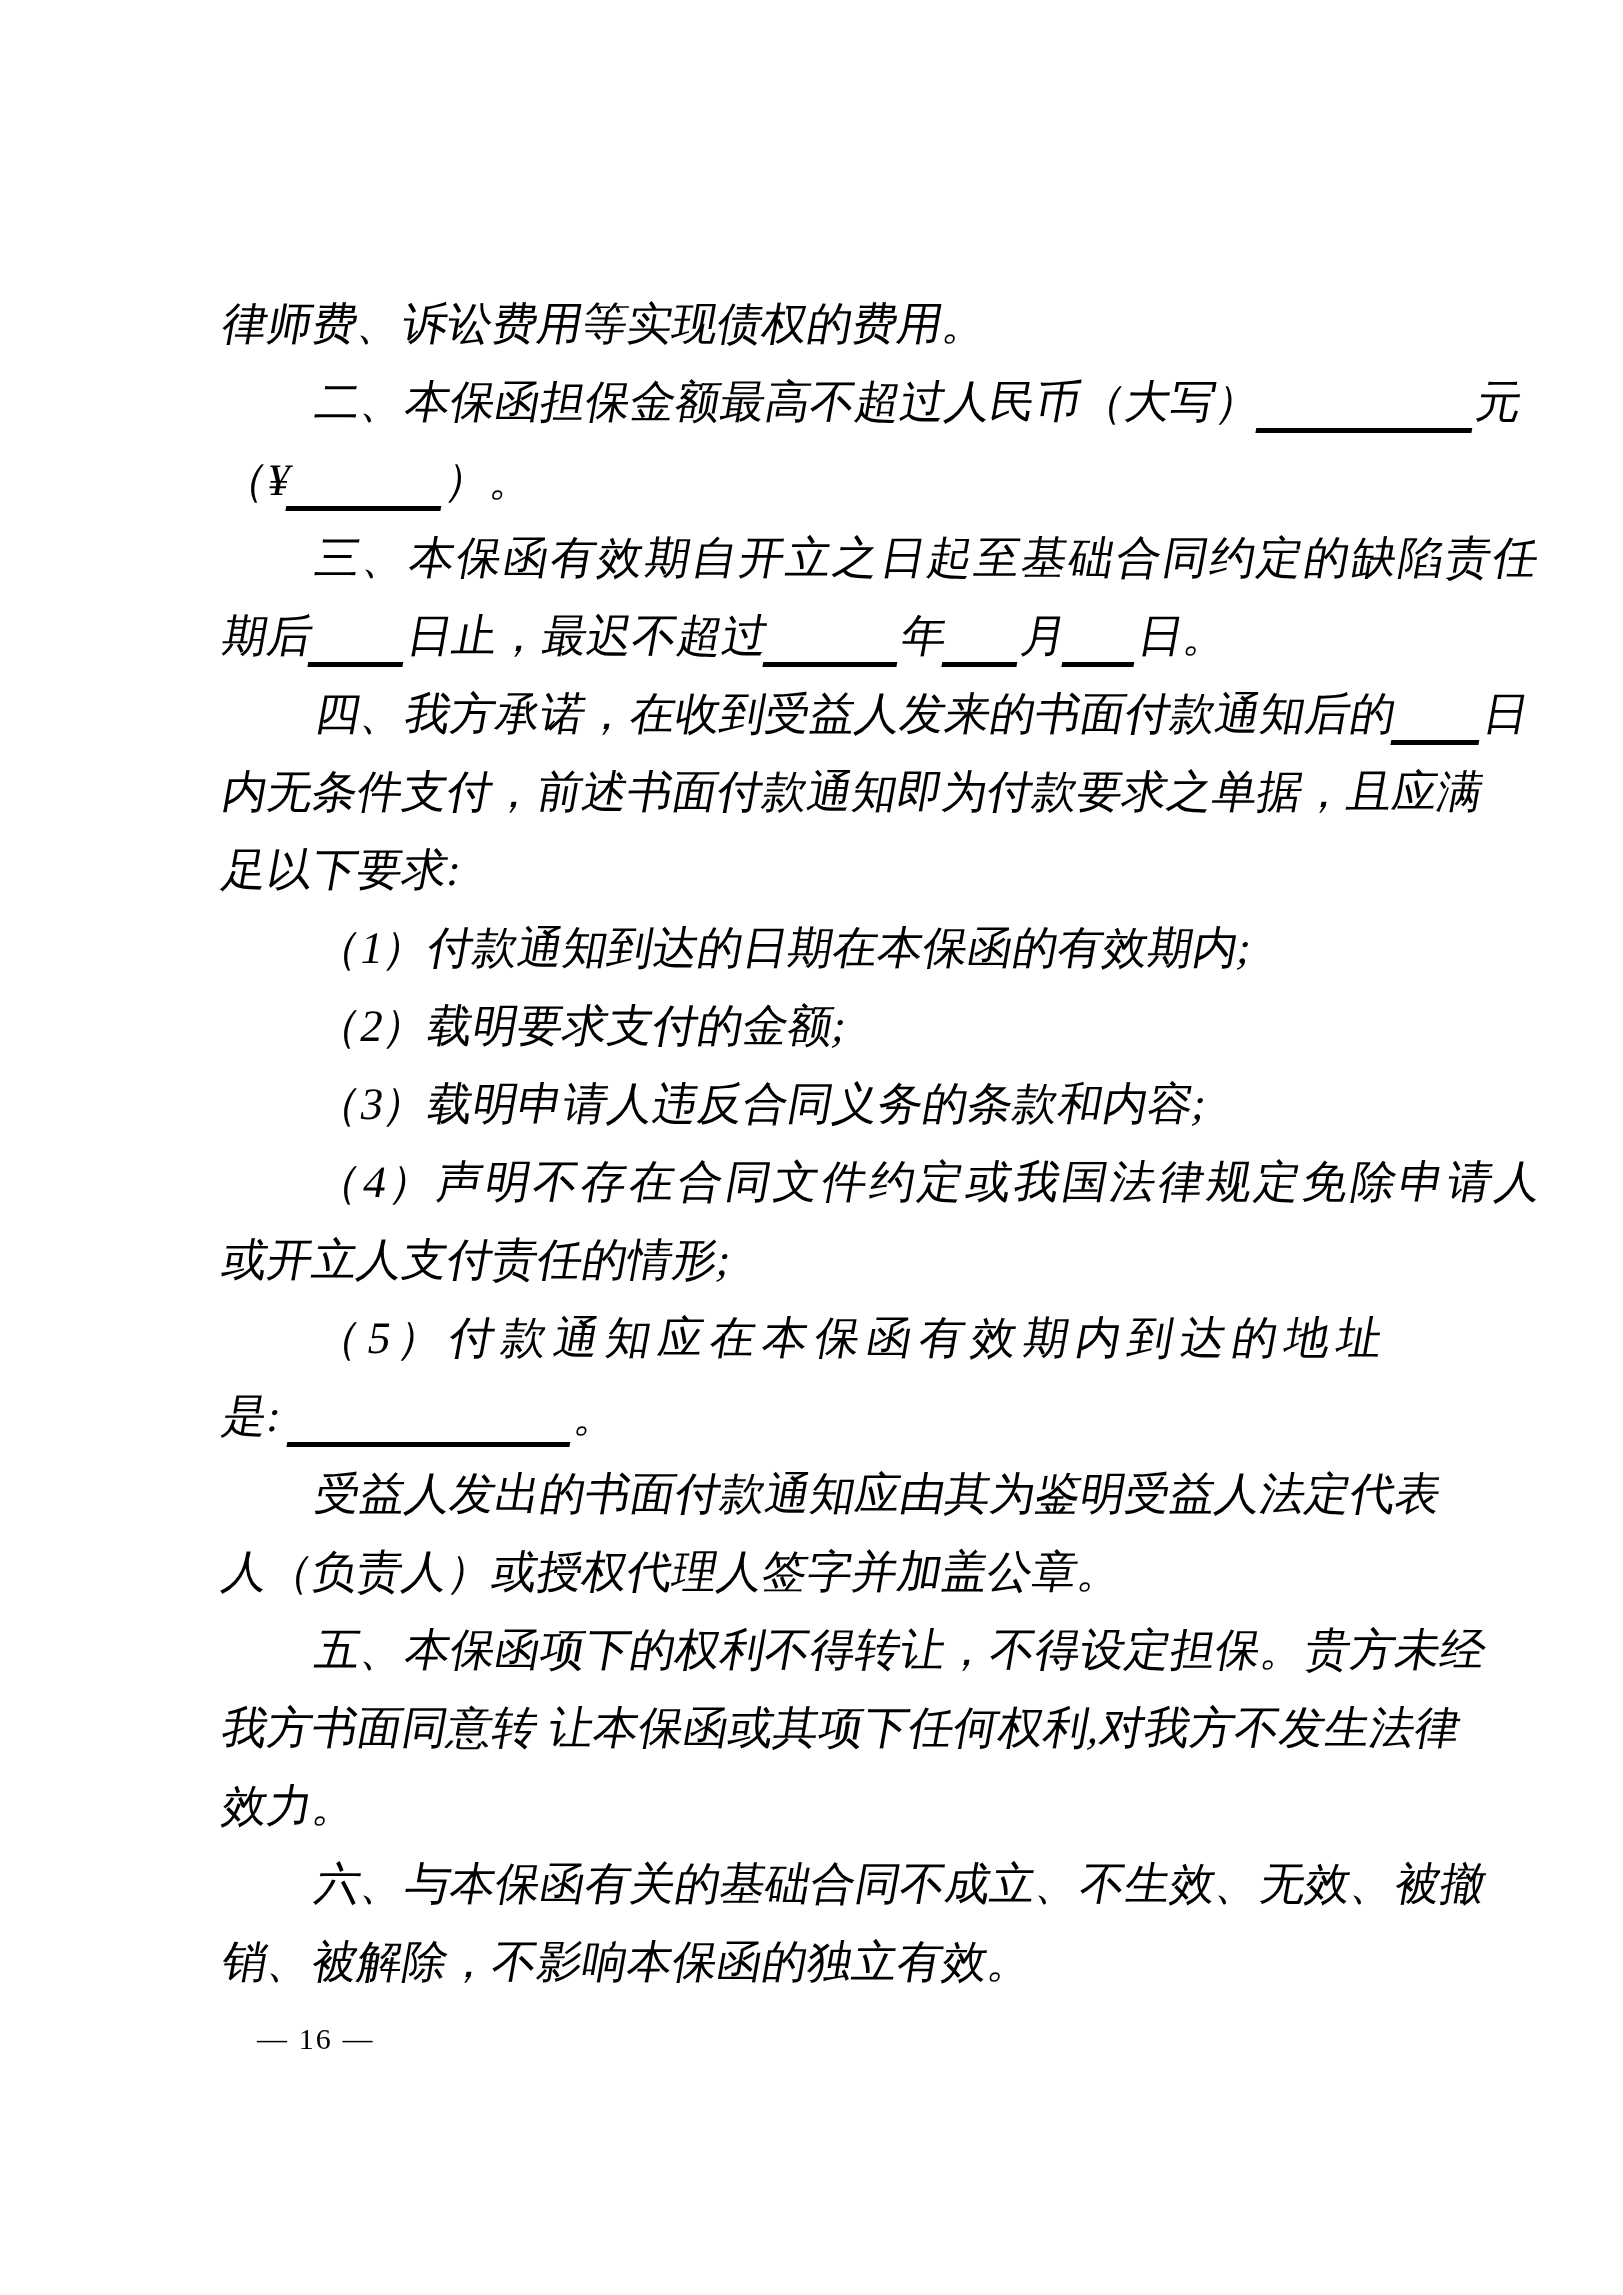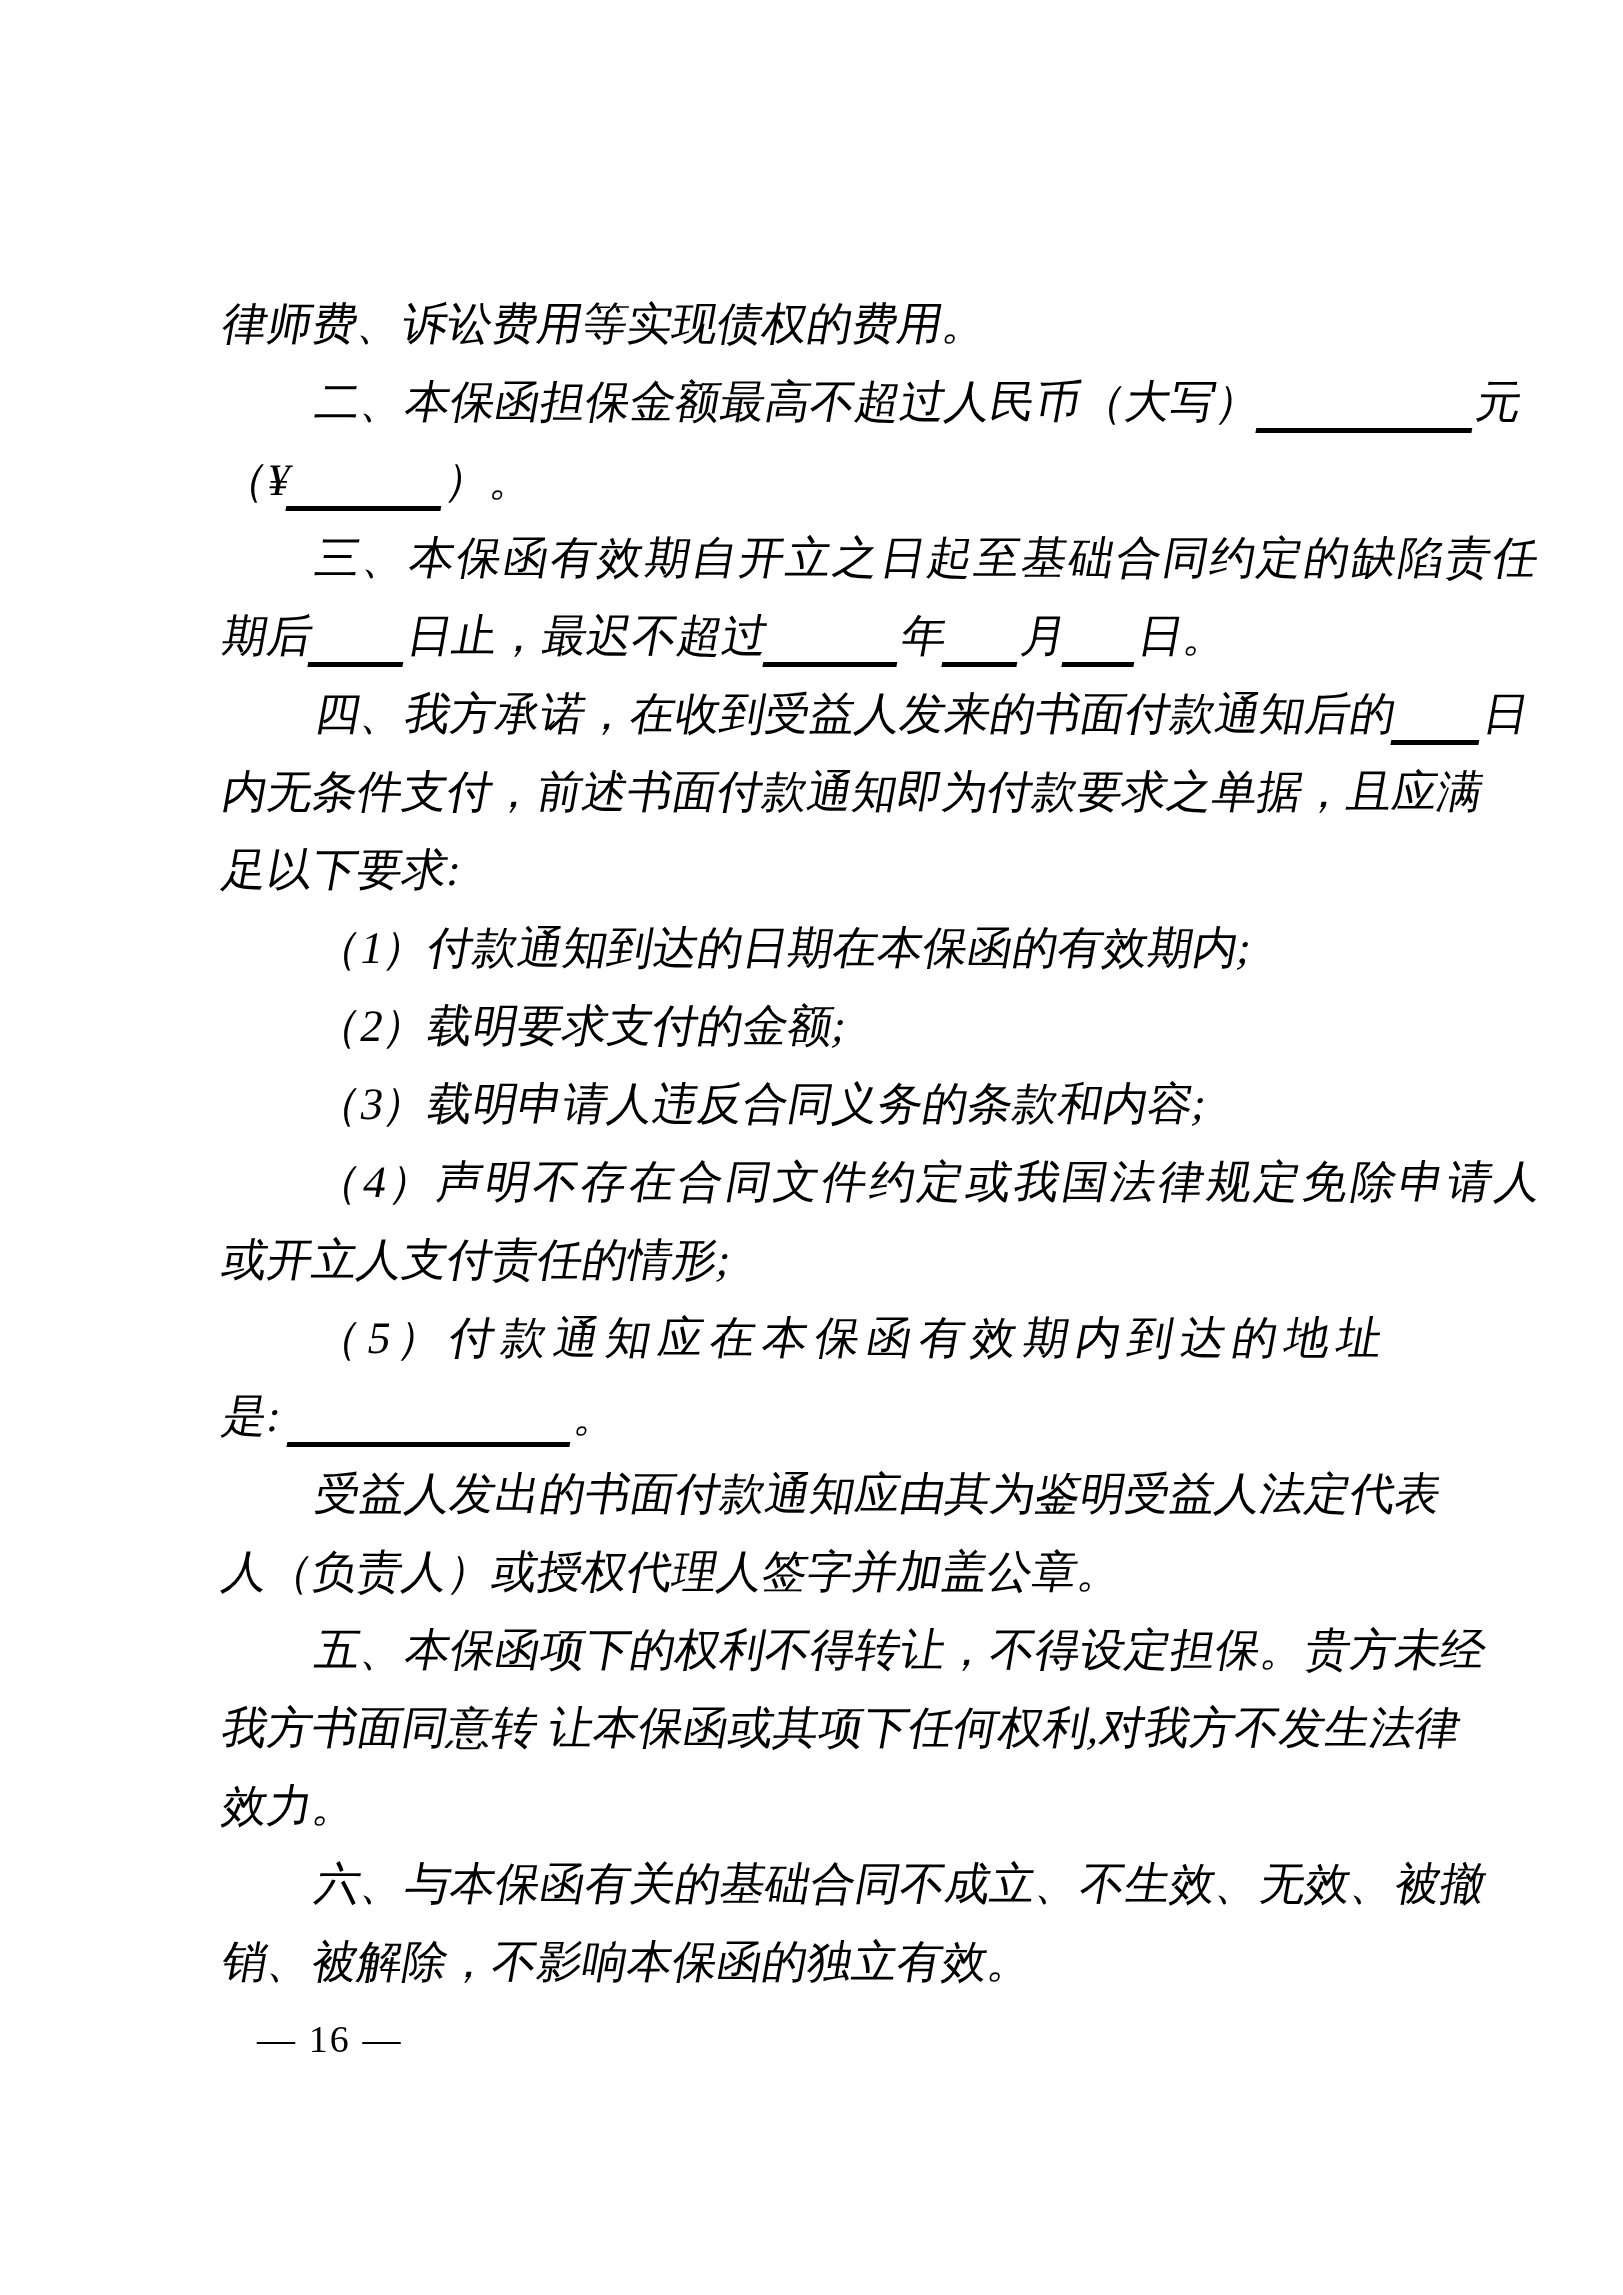--- a/index.html
+++ b/index.html
@@ -33,21 +33,21 @@
     height:32px;
     border-bottom:5.7px solid #000000;
     vertical-align:-15.5px;
   }
   .page-number {
     position:absolute;
     left:257px;
     top:2013px;
     height:52px;
     line-height:52px;
-    font-size:38px;
+    font-size:30px;
     letter-spacing:2.1px;
     white-space:nowrap;
   }
 </style>
 </head>
 <body>
 
 <div class="page">
   <div class="body-text" id="doc-body">
       <div class="line"><span>律师费、诉讼费用等实现债权的费用。</span></div>

